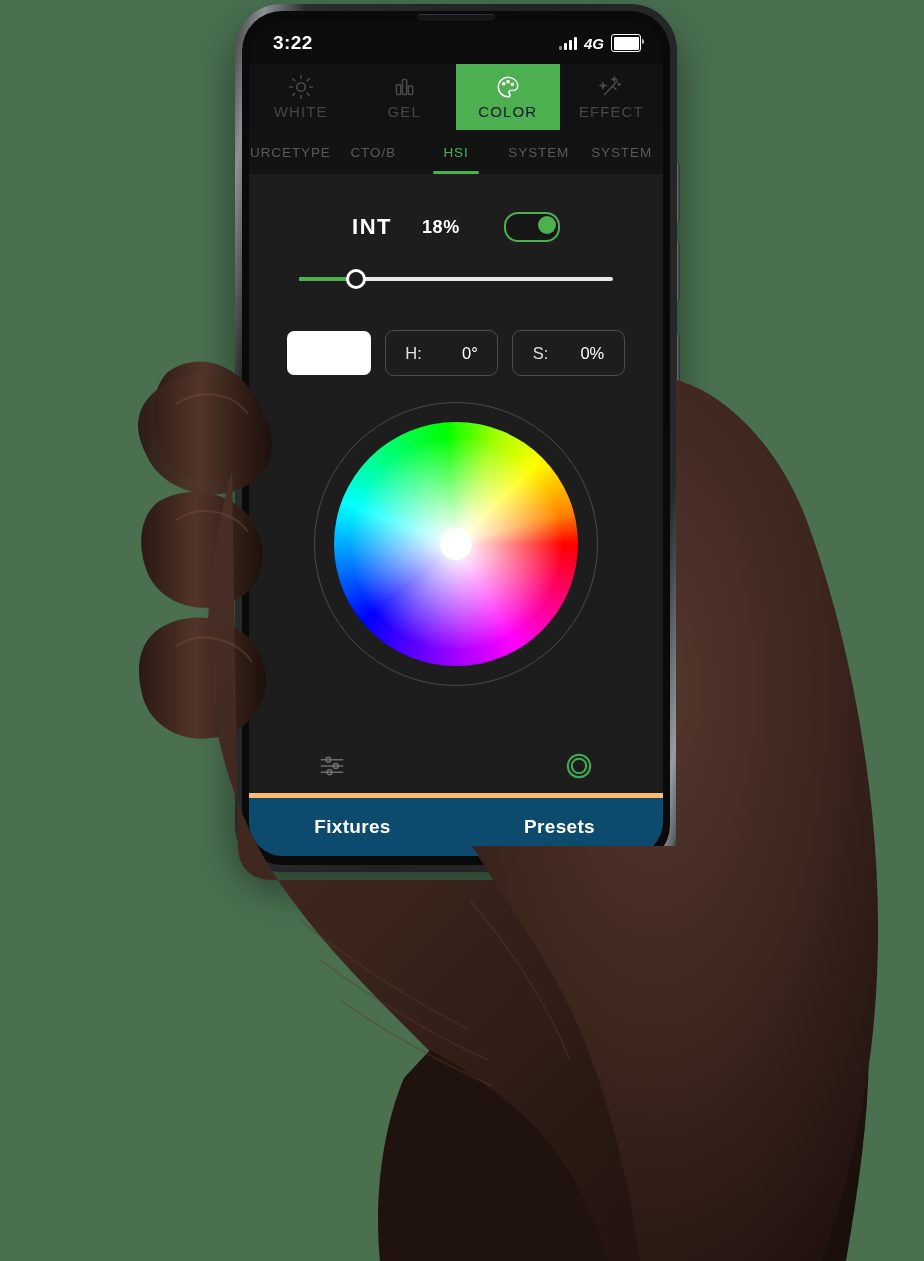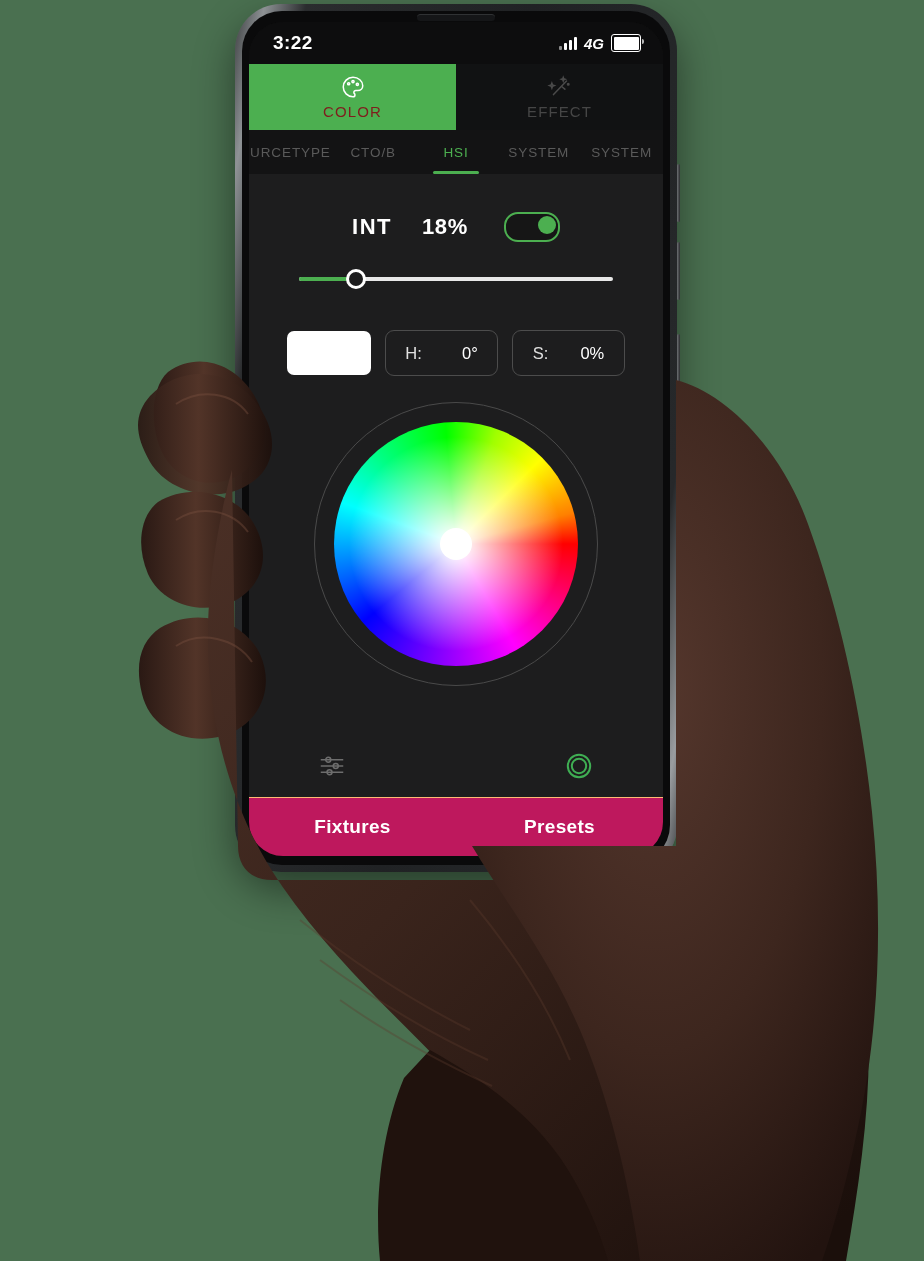--- a/index.html
+++ b/index.html
@@ -52,38 +52,38 @@
   .bars i:nth-child(3){height:10px;}
   .bars i:nth-child(4){height:13px;}
   .net{font-size:15px;font-weight:bold;}
   .battery{width:25px;height:13px;border:1.5px solid #fff;border-radius:3px;position:relative;padding:1.5px;}
   .battery::after{content:"";position:absolute;right:-4px;top:4px;width:2px;height:5px;background:#b9b9b9;border-radius:0 2px 2px 0;}
   .battery span{display:block;height:100%;background:#fff;border-radius:1px;}
 
   
   .maintabs{display:flex;background:#111213;height:66px;}
   .mt{flex:1;display:flex;flex-direction:column;align-items:center;justify-content:center;gap:3px;color:#464646;}
-  .mt.active{background:#4caf50;color:#7f1d1d;}
+  .mt.active{background:#4caf50;color:#0f172a;}
   .mt svg{display:block;}
   .mt-label{font-size:15px;letter-spacing:1.1px;font-weight:500;}
 
   
   .subtabs{display:flex;background:#131314;height:44px;position:relative;}
   .st{flex:1;display:flex;align-items:center;justify-content:center;
       font-size:13.5px;letter-spacing:.9px;color:#5a5a5a;position:relative;}
   .st.active{color:#4caf50;}
   .st.active::after{content:"";position:absolute;bottom:0;left:50%;transform:translateX(-50%);
       width:46px;height:3px;background:#4caf50;border-radius:2px;}
 
   
   .content{background:#1d1d1e;position:absolute;left:0;right:0;top:152px;bottom:58px;}
 
   .introw{display:flex;align-items:center;justify-content:center;gap:30px;margin-top:38px;}
   .int-label{color:#ffffff;font-size:22px;font-weight:bold;letter-spacing:1.5px;}
-  .int-val{color:#ffffff;font-size:22px;font-weight:bold;letter-spacing:.6px;min-width:52px;}
+  .int-val{color:#ffffff;font-size:18px;font-weight:bold;letter-spacing:.6px;min-width:52px;}
   .toggle{width:52px;height:26px;border-radius:14px;border:2px solid #4caf50;background:#161616;position:relative;}
   .toggle .knob{position:absolute;top:2px;right:2px;width:18px;height:18px;border-radius:50%;background:#4caf50;}
 
   .sliderwrap{margin:26px 50px 0 50px;height:22px;position:relative;display:flex;align-items:center;}
   .track{position:absolute;left:0;right:0;height:4px;border-radius:2px;background:#e8e8e8;}
   .fill{position:absolute;left:0;height:4px;border-radius:2px;background:#4caf50;width:18%;}
   .knob2{position:absolute;left:18%;width:20px;height:20px;margin-left:-10px;border-radius:50%;
     background:#1d1d1e;border:3.5px solid #ffffff;box-sizing:border-box;}
 
   .fieldrow{display:flex;align-items:center;gap:14px;margin:40px 0 0 0;padding:0 38px;}
@@ -107,22 +107,22 @@
         #ffff00 315deg, #ff8000 345deg, #ff0000 360deg);
   }
   .wheel-handle{position:absolute;left:50%;top:50%;transform:translate(-50%,-50%);
     width:32px;height:32px;border-radius:50%;background:#ffffff;}
 
   
   .footicons{position:absolute;left:0;right:0;bottom:12px;display:flex;
     align-items:center;justify-content:space-between;padding:0 68px;}
 
   
-  .bottomnav{position:absolute;left:0;right:0;bottom:0;height:58px;background:#be185d;
-    display:flex;align-items:center;border-top:1px solid #fdba74;}
+  .bottomnav{position:absolute;left:0;right:0;bottom:0;height:58px;background:#0c4a6e;
+    display:flex;align-items:center;border-top:5px solid #fdba74;}
   .bn{flex:1;text-align:center;color:#ffffff;font-size:19px;font-weight:bold;letter-spacing:.3px;}
 
   
   .hand{position:absolute;left:0;top:0;width:924px;height:1261px;pointer-events:none;}
 </style>
 </head>
 <body style="background: rgb(74, 112, 80);">
 
 <div class="stage">
 
@@ -147,21 +147,47 @@
             </div>
             <div class="net">4G</div>
             <div class="battery">
                 <span></span>
               </div>
           </div>
         </div>
 
         <div class="maintabs">
 
-
+          <div class="mt">
+            <span>
+              <svg width="26" height="26" viewBox="0 0 24 24" fill="none" stroke="#4a4a4a" stroke-width="1.4" stroke-linecap="round">
+                <circle cx="12" cy="12" r="4"></circle>
+                <line x1="12" y1="1.5" x2="12" y2="4"></line>
+                  <line x1="12" y1="20" x2="12" y2="22.5"></line>
+                <line x1="1.5" y1="12" x2="4" y2="12"></line>
+                  <line x1="20" y1="12" x2="22.5" y2="12"></line>
+                <line x1="4.5" y1="4.5" x2="6.3" y2="6.3"></line>
+                  <line x1="17.7" y1="17.7" x2="19.5" y2="19.5"></line>
+                <line x1="4.5" y1="19.5" x2="6.3" y2="17.7"></line>
+                  <line x1="17.7" y1="6.3" x2="19.5" y2="4.5"></line>
+              </svg>
+            </span>
+            <span class="mt-label">WHITE</span>
+          </div>
+
+          <div class="mt">
+            <span>
+              <svg width="26" height="26" viewBox="0 0 24 24" fill="none" stroke="#4a4a4a" stroke-width="1.4">
+                <rect x="5" y="10" width="4" height="9" rx="1"></rect>
+                <rect x="10.5" y="5" width="4" height="14" rx="1"></rect>
+                <rect x="16" y="11" width="4" height="8" rx="1"></rect>
+              </svg>
+            </span>
+            <span class="mt-label">GEL</span>
+          </div>
 
           <div class="mt active">
             <span>
               <svg width="26" height="26" viewBox="0 0 24 24" fill="none" stroke="#ffffff" stroke-width="1.4">
                 <path d="M12 3a9 9 0 0 0 0 18c1.1 0 1.8-.8 1.8-1.7 0-.5-.2-.9-.5-1.2-.3-.3-.5-.7-.5-1.1 0-.9.8-1.7 1.7-1.7h2A4.5 4.5 0 0 0 21 10.8C21 6.5 16.9 3 12 3z"></path>
                 <circle cx="8" cy="9" r="1"></circle>
                   <circle cx="12" cy="7" r="1"></circle>
                   <circle cx="16" cy="9.5" r="1"></circle>
               </svg>
             </span>

